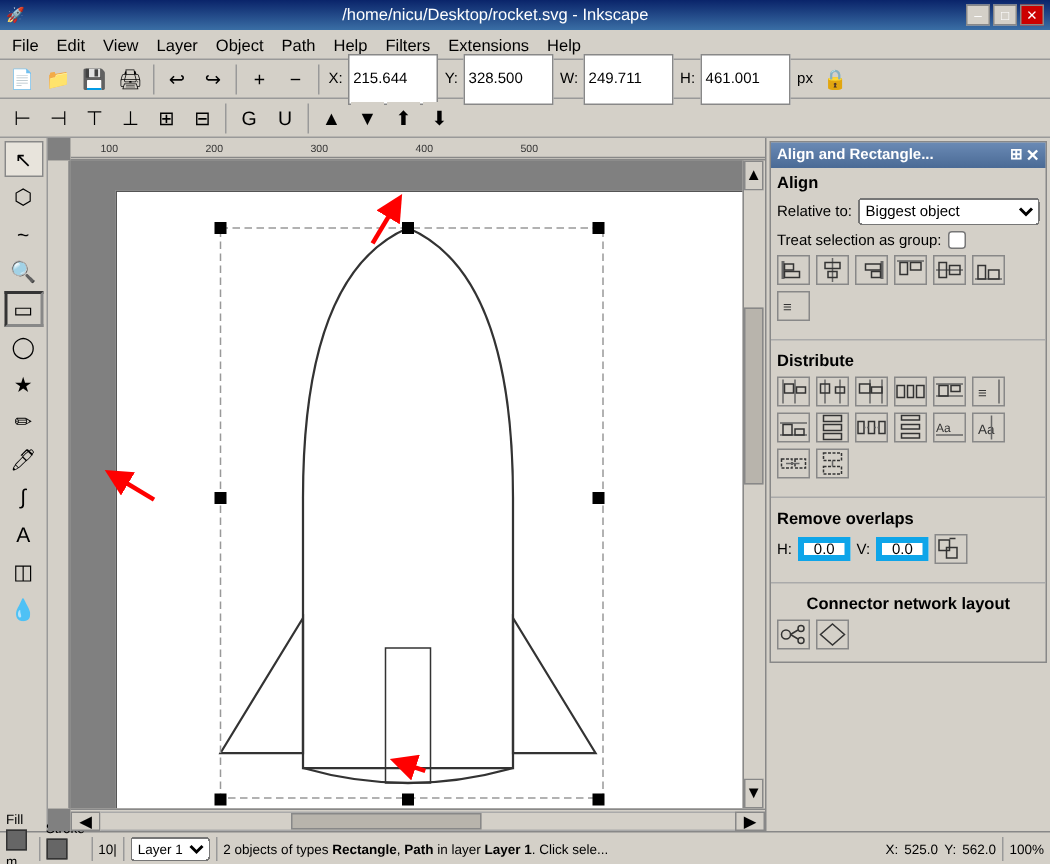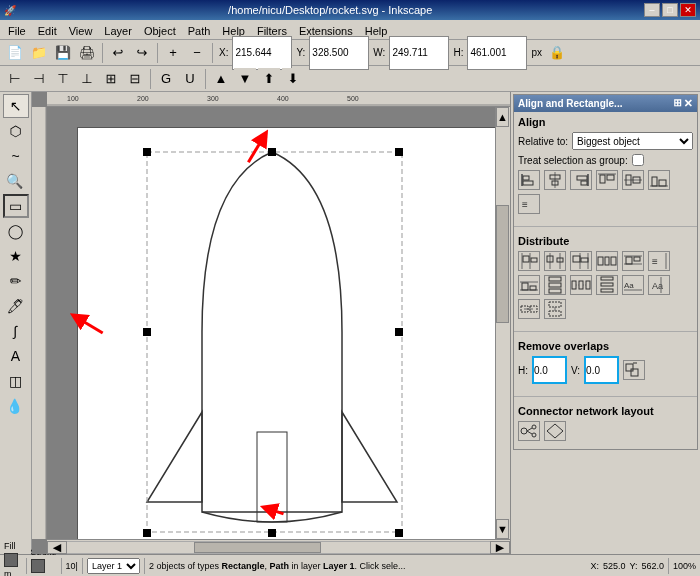--- a/index.html
+++ b/index.html
@@ -162,23 +162,23 @@
       border: 1px solid #888;
       display: flex; align-items: center; justify-content: center;
       cursor: pointer; font-size: 10px;
     }
     select.panel-select { font-size: 10px; height: 18px; }
     .panel-divider { border-top: 1px solid #aaa; margin: 4px 0; }
     .panel-checkbox { width: 12px; height: 12px; }
     
     .distribute-section { padding: 4px; }
     .remove-overlaps { padding: 4px; }
-    .connector-section { padding: 4px; }
-    
-    .small-input { width: 35px; height: 28px; font-size: 10px; border: 2px solid #0ea5e9; }
+    .connector-section { padding: 4px; text-align: center; }
+    
+    .small-input { width: 35px; height: 16px; font-size: 10px; border: 4px solid #0ea5e9; text-align: center; }
     
     
     #statusbar {
       height: 22px;
       background: #d4d0c8;
       border-top: 1px solid #888;
       display: flex;
       align-items: center;
       padding: 0 4px;
       gap: 4px;

